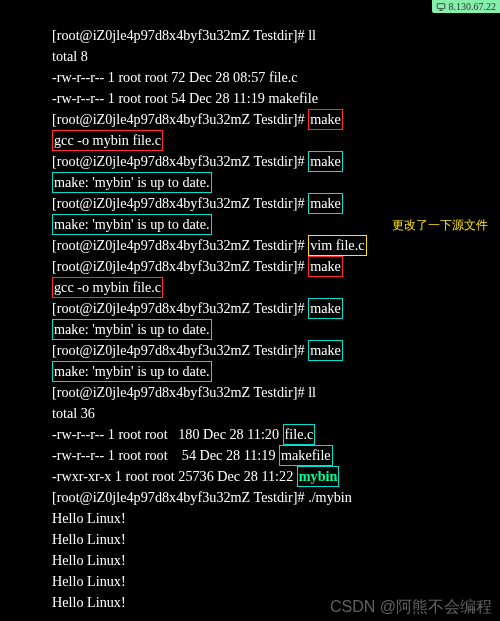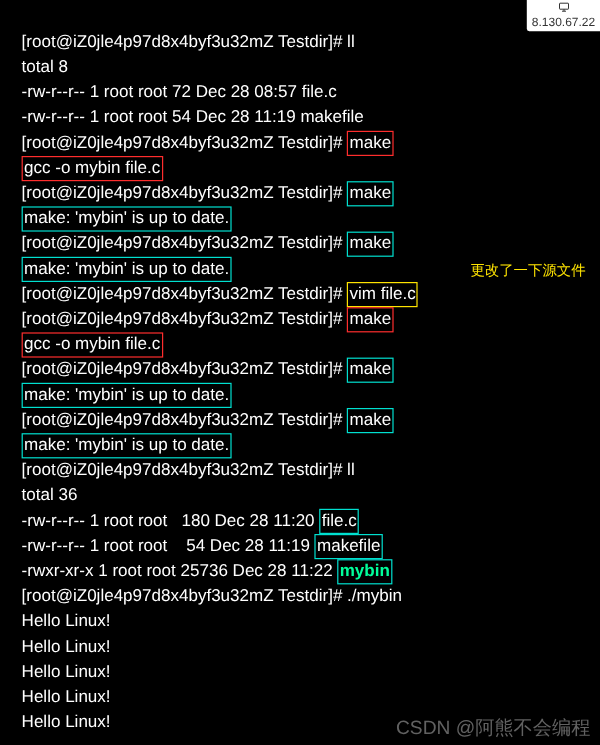--- a/index.html
+++ b/index.html
@@ -5,26 +5,27 @@
   html, body {
     margin: 0;
     padding: 0;
     background: #000;
     width: 500px;
     height: 621px;
     overflow: hidden;
     position: relative;
   }
   .terminal {
-    font-family: Liberation Sans, sans-serif;
+    font-family: Liberation Serif, serif;
     font-size: 14.2px;
     line-height: 21px;
     color: #fff;
-    padding: 4px 6px 0 18px;
+    padding: 4px 6px 0 8px;
     white-space: pre;
+    margin-left: 44px;
   }
   .cmd { color: #ffffff; }
   .gcc { color: #fff; }
   .mybin-green { color: #00ff9c; font-weight: bold; }
   .annotation-zh {
     position: absolute;
     color: #ffe400;
     font-size: 12px;
     font-family: sans-serif;
     right: 12px;
@@ -37,30 +38,29 @@
     display: inline-block;
     line-height: 19px;
   }
   .red   { border-color: #ff2d2d; }
   .cyan  { border-color: #00e0d0; }
   .yellow{ border-color: #ffe400; }
 
   .ip-badge {
     position: absolute;
     top: 0; right: 0;
-    background: #ffffff;
+    background: #86efac;
     color: #333;
-    font-family: Liberation Sans, sans-serif;
+    font-family: Liberation Serif, serif;
     font-size: 10px;
     padding: 1px 4px;
     border-bottom-left-radius: 2px;
     display: flex;
     align-items: center;
     gap: 3px;
-    flex-direction: column;
   }
   .ip-badge svg { width:10px; height:10px; }
 
   .watermark {
     position: absolute;
     bottom: 3px;
     right: 8px;
     color: #8a8a8a;
     font-size: 16px;
     font-family: sans-serif;

